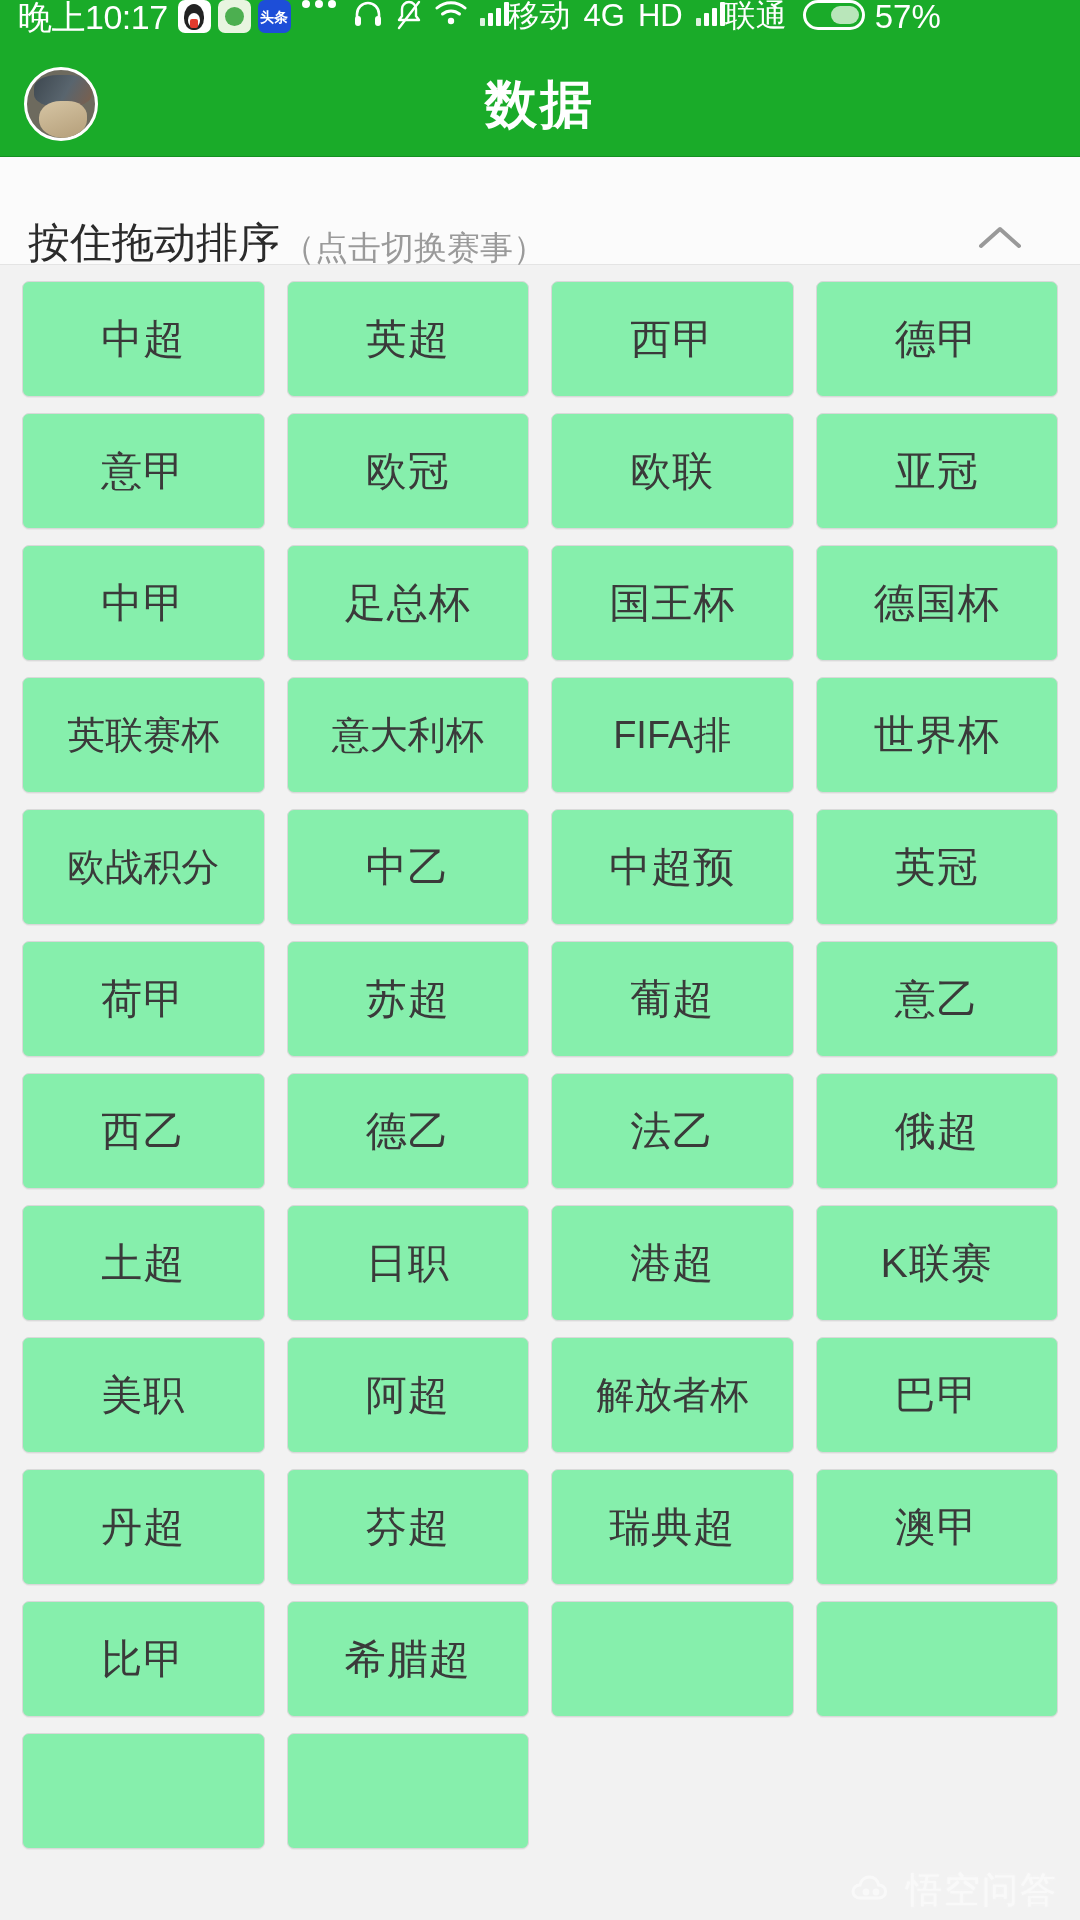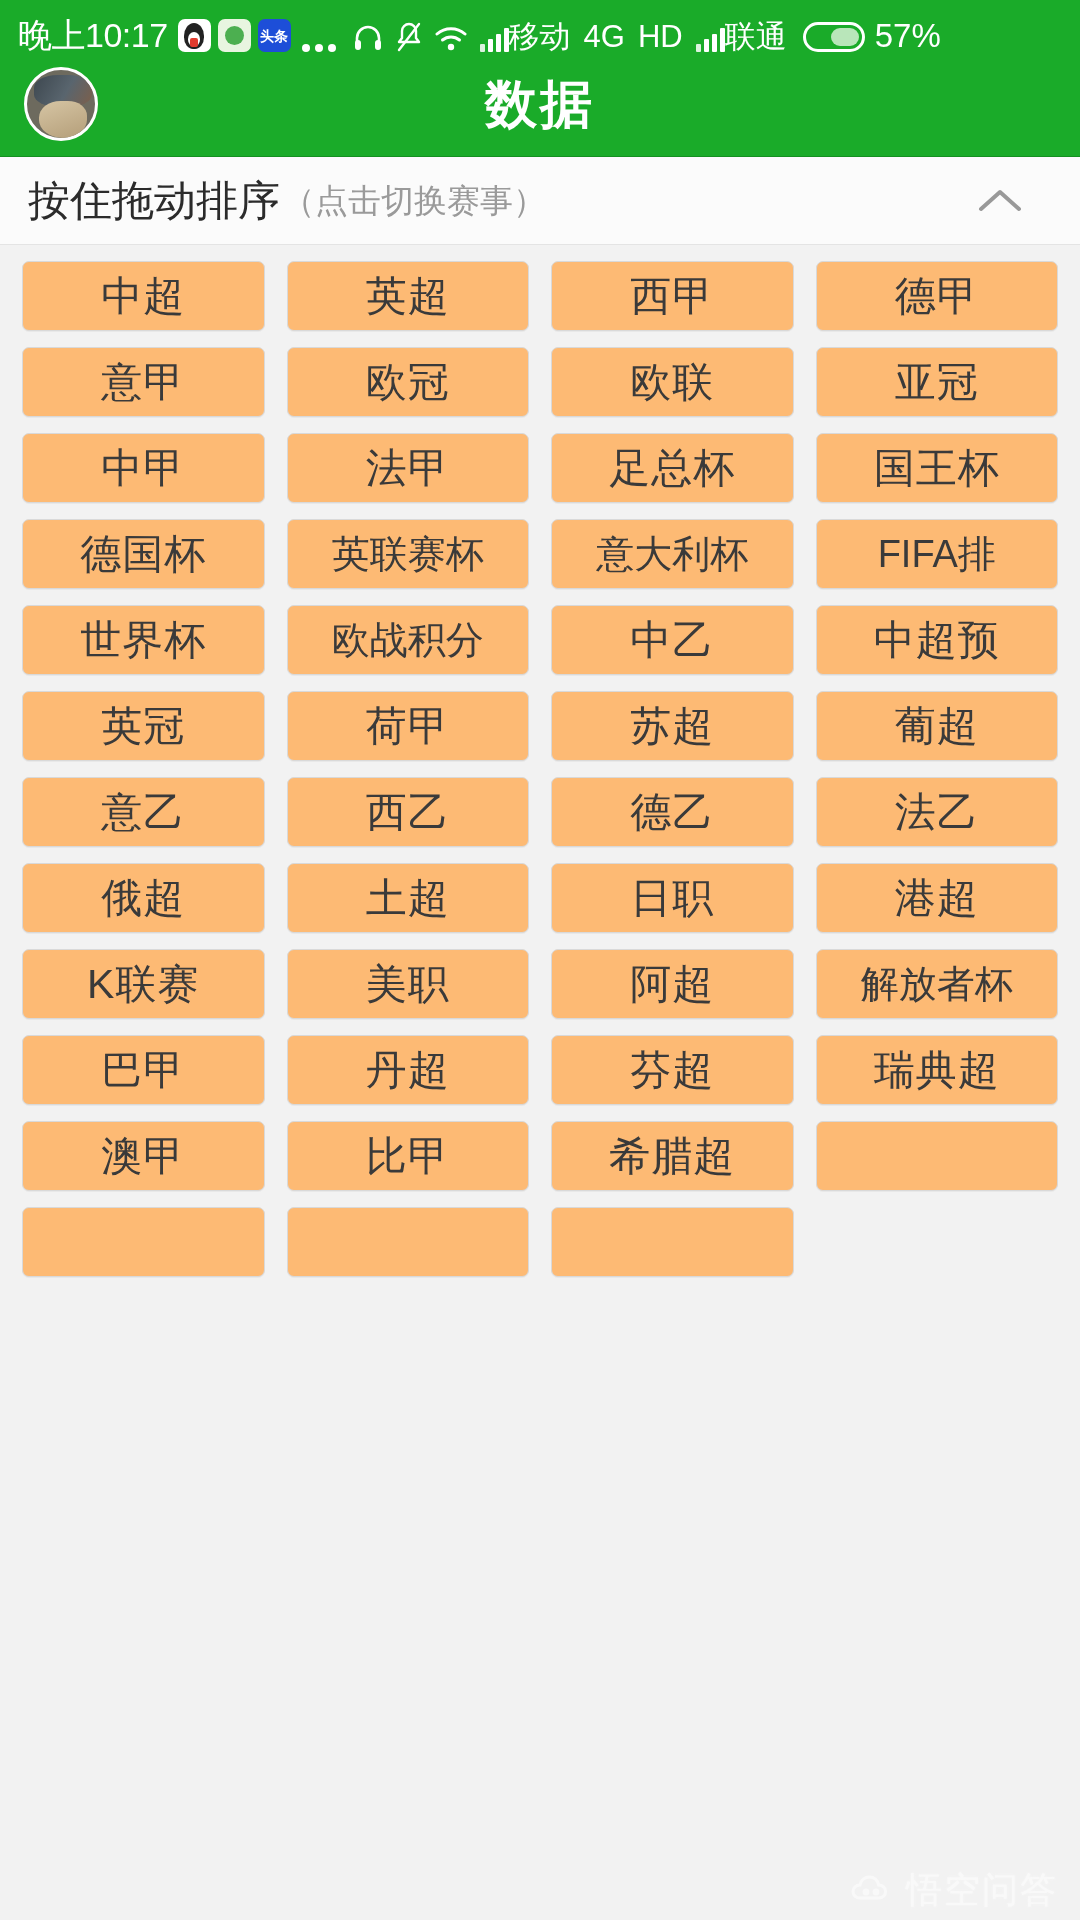--- a/index.html
+++ b/index.html
@@ -19,21 +19,21 @@
     background: #f2f2f2;
     display: flex;
     flex-direction: column;
   }
 
   
   .status-bar {
     height: 52px;
     background: #1aab29;
     display: flex;
-    align-items: flex-end;
+    align-items: flex-start;
     padding: 0 14px 0 18px;
     color: #ffffff;
     flex: 0 0 auto;
     gap: 0;
   }
   .status-time {
     font-size: 34px;
     letter-spacing: -0.5px;
     white-space: nowrap;
     line-height: 1;
@@ -204,25 +204,25 @@
     color: #ffffff;
     font-size: 52px;
     font-weight: bold;
     letter-spacing: 3px;
     line-height: 1;
     pointer-events: none;
   }
 
   
   .sort-bar {
-    height: 88px;
+    height: 108px;
     background: #fbfbfb;
     border-bottom: 1px solid #e4e4e4;
     display: flex;
-    align-items: center;
+    align-items: flex-end;
     padding: 0 54px 0 28px;
     flex: 0 0 auto;
   }
   .sort-main {
     font-size: 42px;
     color: #2b2b2b;
     line-height: 1;
     white-space: nowrap;
   }
   .sort-sub {
@@ -248,22 +248,22 @@
     background: #f2f2f2;
     padding: 16px 22px 0 22px;
   }
   .grid {
     display: grid;
     grid-template-columns: repeat(4, 1fr);
     column-gap: 22px;
     row-gap: 16px;
   }
   .league-btn {
-    height: 70px;
-    background: #fdba74;
+    height: 116px;
+    background: #86efac;
     border: 1px solid #d9d9d9;
     border-radius: 7px;
     display: flex;
     align-items: center;
     justify-content: center;
     color: #3a3a3a;
     font-size: 41px;
     letter-spacing: 1px;
     white-space: nowrap;
     overflow: hidden;
@@ -384,21 +384,20 @@
     <div class="grid" id="league-grid">
         <div class="league-btn">中超</div>
         <div class="league-btn">英超</div>
         <div class="league-btn">西甲</div>
         <div class="league-btn">德甲</div>
         <div class="league-btn">意甲</div>
         <div class="league-btn">欧冠</div>
         <div class="league-btn">欧联</div>
         <div class="league-btn">亚冠</div>
         <div class="league-btn">中甲</div>
-        <div class="league-btn">法甲</div>
         <div class="league-btn">足总杯</div>
         <div class="league-btn">国王杯</div>
         <div class="league-btn">德国杯</div>
         <div class="league-btn small">英联赛杯</div>
         <div class="league-btn small">意大利杯</div>
         <div class="league-btn small">FIFA排</div>
         <div class="league-btn">世界杯</div>
         <div class="league-btn small">欧战积分</div>
         <div class="league-btn">中乙</div>
         <div class="league-btn">中超预</div>

